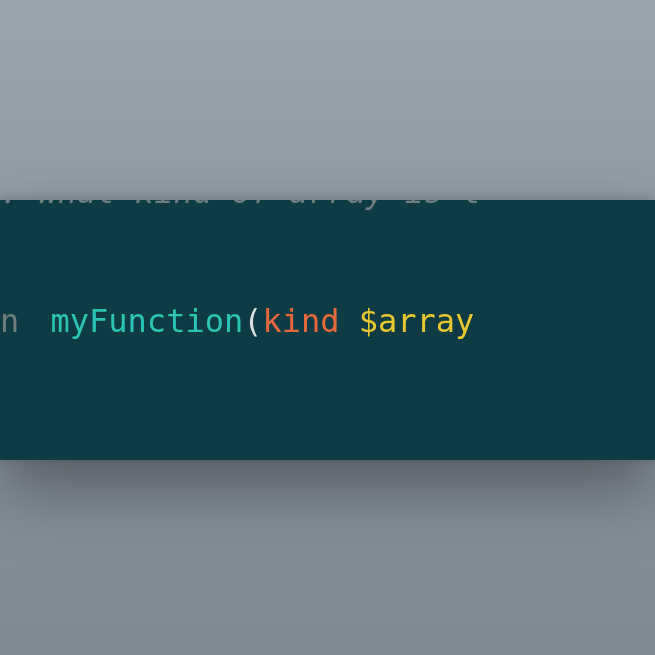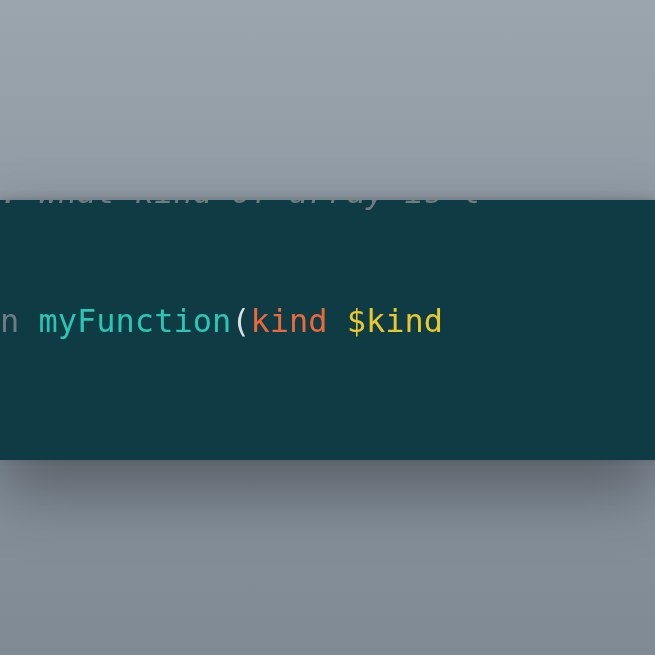--- a/index.html
+++ b/index.html
@@ -37,32 +37,33 @@
   }
   .tok-comment {
     color: #6f7d80;
     font-style: italic;
   }
   .tok-keyword-fn {
     color: #6f7d80; 
   }
   .tok-funcname {
     color: #2bc5b4;
+    margin-left: 12px;
   }
   .tok-paren, .tok-punct {
     color: #d8dee2;
   }
   .tok-type {
     color: #e86a3a;
   }
   .tok-var {
     color: #e9c72f;
   }
 </style>
 </head>
 <body>
 
 <div class="editor-panel">
   <div class="code-block">
     <span class="line"><span class="tok-comment">: </span><span class="tok-comment">What kind of array is t</span></span>
-    <span class="line"><span class="tok-keyword-fn">n </span><span class="tok-funcname">myFunction</span><span class="tok-paren">(</span><span class="tok-type">kind</span><span class="tok-punct"> </span><span class="tok-var">$kind</span></span>
+    <span class="line"><span class="tok-keyword-fn">n </span><span class="tok-funcname">myFunction</span><span class="tok-paren">(</span><span class="tok-type">kind</span><span class="tok-punct"> </span><span class="tok-var">$array</span></span>
   </div>
 </div>
 
 </body></html>

